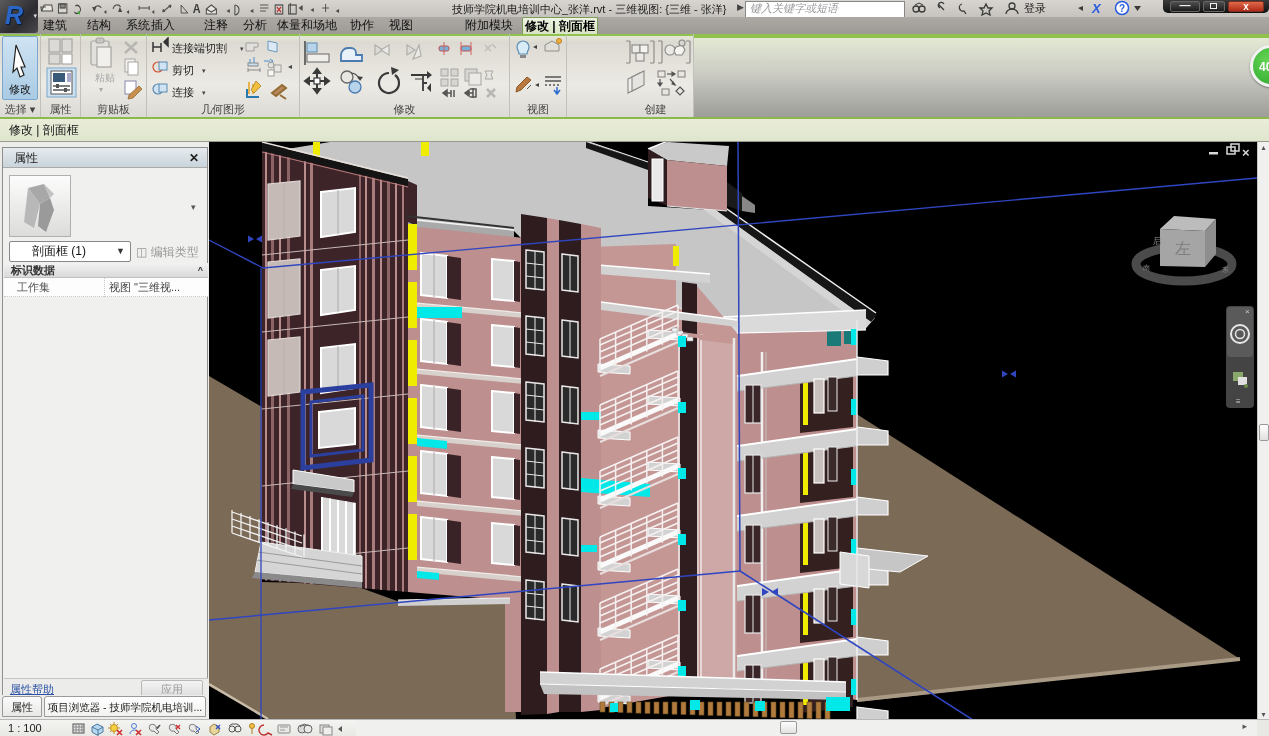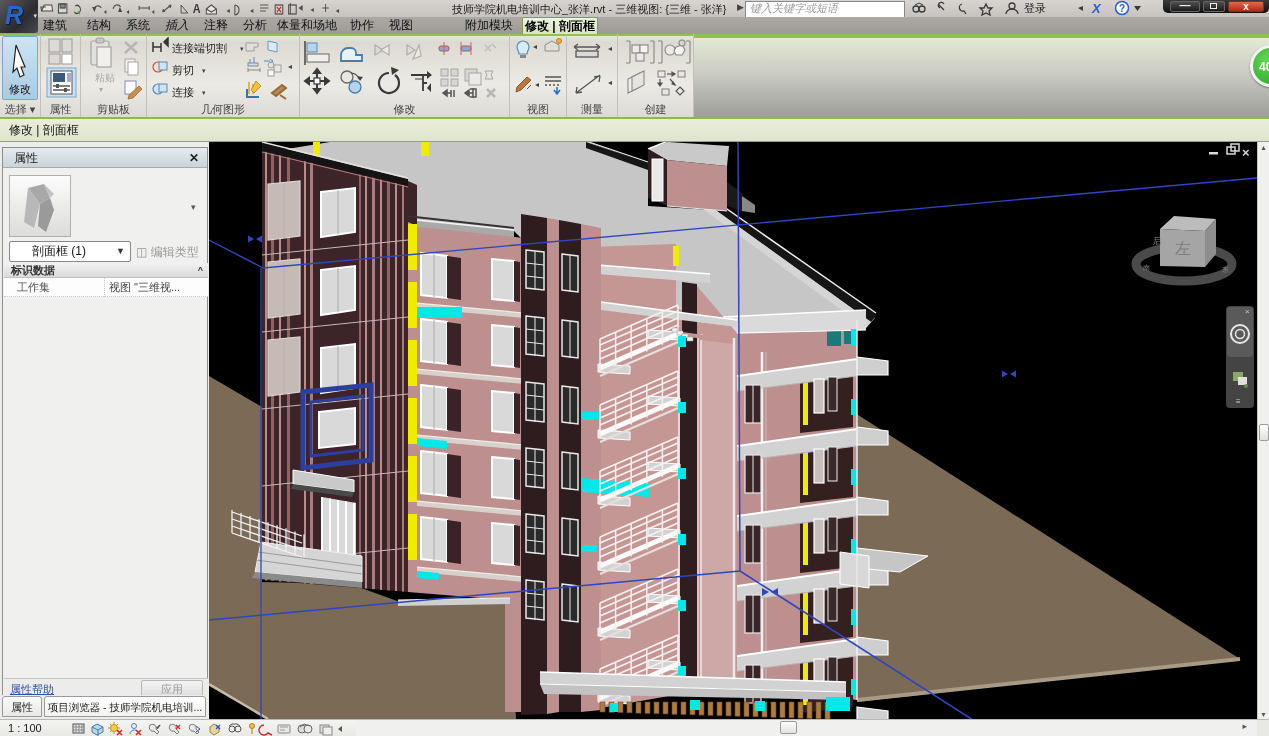--- a/index.html
+++ b/index.html
@@ -122,21 +122,21 @@
     <span class="abs" style="left:1163px;top:0;width:106px;height:13px;background:linear-gradient(#3a3a3a,#111);border-radius:0 0 5px 5px;"></span>
     <span class="abs" style="left:1170px;top:1px;width:30px;height:11px;background:linear-gradient(#4e4e4e,#1c1c1c);border:1px solid #666;border-radius:2px;color:#f2f2f2;text-align:center;line-height:7px;font-size:11px;font-weight:bold;">—</span>
     <span class="abs" style="left:1203px;top:1px;width:22px;height:11px;background:linear-gradient(#4e4e4e,#1c1c1c);border:1px solid #666;border-radius:2px;"></span>
     <span class="abs" style="left:1210px;top:3px;width:7px;height:6px;border:1.5px solid #eee;"></span>
     <span class="abs" style="left:1228px;top:1px;width:36px;height:11px;background:linear-gradient(#e06a4a,#b02a18);border:1px solid #803020;border-radius:2px;color:#fff;text-align:center;line-height:9px;font-size:10px;font-weight:bold;">x</span>
   </div>
   <div id="tabrow">
     <span class="tab" style="left:38px;width:34px;">建筑</span>
     <span class="tab" style="left:82px;width:34px;">结构</span>
     <span class="tab" style="left:121px;width:34px;">系统</span>
-    <span class="tab" style="left:160px;width:34px;font-style:italic;">插入</span>
+    <span class="tab" style="left:146px;width:34px;">插入</span>
     <span class="tab" style="left:199px;width:34px;">注释</span>
     <span class="tab" style="left:238px;width:34px;">分析</span>
     <span class="tab" style="left:276px;width:62px;">体量和场地</span>
     <span class="tab" style="left:345px;width:34px;">协作</span>
     <span class="tab" style="left:384px;width:34px;">视图</span>
     <span class="tab" style="left:423px;width:34px;margin-top:16px;">管理</span>
     <span class="tab" style="left:461px;width:56px;">附加模块</span>
     <span class="tab active" style="left:522px;width:76px;">修改 | 剖面框</span>
     <span class="abs" style="left:617px;top:20px;width:22px;height:11px;background:linear-gradient(#f2f2f0,#d2d2d0);border:1px solid #888;border-radius:5px;text-align:center;font-size:7px;line-height:10px;color:#333;">▲</span>
     <span class="abs" style="left:643px;top:22px;font-size:7px;color:#222;">▼</span>
@@ -307,32 +307,20 @@
           <circle cx="46" cy="4" r="2.5" fill="#f0b040" stroke="#c08020"></circle>
         </g>
       <path d="M4 50 l10 -10 4 3 -10 10 -5 2 z" fill="#b87840" stroke="#8a5a28" stroke-width="1"></path>
         <path d="M14 52 l4 -4" stroke="#555" stroke-width="1"></path>
       <path d="M22 48 l4 2 0 -4 z" fill="#444"></path>
       <g stroke="#555" stroke-width="1.5" fill="none">
           <path d="M32 40 l16 0 M32 44 l16 0"></path>
           <path d="M32 48 l16 0" stroke-dasharray="2,2"></path>
           <path d="M44 50 l0 6 m-3 -3 l3 4 3 -4" stroke="#2a6ad0"></path>
         </g>
-    </svg>
-  </div>
-  <div class="panel" style="left:567px;width:51px;">
-    <div class="plabel">测量</div>
-    <svg class="abs" style="left:3px;top:3px;" width="46" height="64" viewBox="0 0 46 64">
-      <g stroke="#555" stroke-width="1.3" fill="none">
-        <path d="M4 10 l26 0 m-26 0 l4 -3 m-4 3 l4 3 m22 -3 l-4 -3 m4 3 l-4 3"></path>
-        <rect x="6" y="14" width="22" height="6" fill="#dcdad6"></rect>
-        <path d="M38 12 l4 2 0 -4 z" fill="#444" stroke="none"></path>
-        <path d="M6 56 l24 -18 m-24 18 l6 -1 m-6 1 l1 -6 m23 -11 l-6 1 m6 -1 l-1 6"></path>
-        <path d="M38 46 l4 2 0 -4 z" fill="#444" stroke="none"></path>
-      </g>
     </svg>
   </div>
   <div class="panel" style="left:618px;width:76px;">
     <div class="plabel">创建</div>
     <svg class="abs" style="left:4px;top:3px;" width="70" height="64" viewBox="0 0 70 64">
       <g stroke="#8a8886" fill="#eceae6" stroke-width="1.1">
         <path d="M8 4 l0 22 m-4 -22 l4 0 m-4 22 l4 0 m20 -22 l4 0 m0 0 l0 22 m0 0 l-4 0" fill="none"></path>
         <rect x="10" y="8" width="8" height="8"></rect>
           <rect x="18" y="8" width="8" height="8" fill="#f6f4f0"></rect>
           <rect x="14" y="16" width="8" height="8"></rect>

